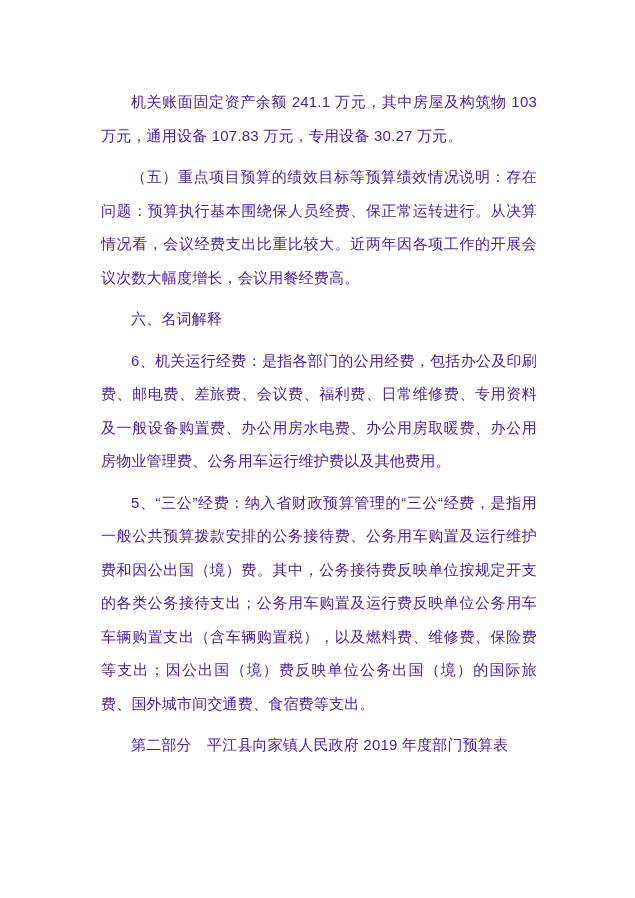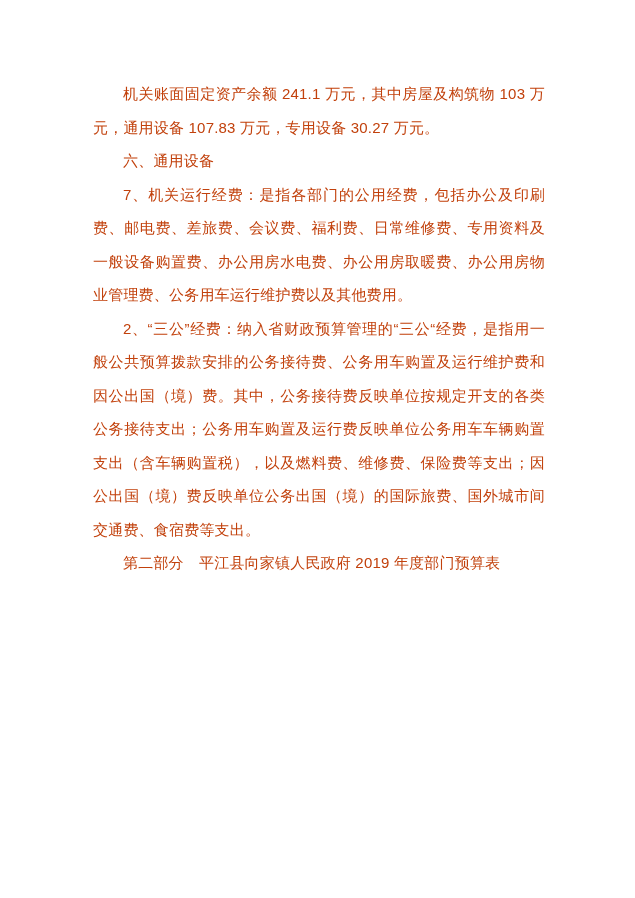--- a/index.html
+++ b/index.html
@@ -17,37 +17,38 @@
     box-sizing: border-box;
     width: 635px;
     height: 898px;
     background: #ffffff;
     padding: 77px 90px 0 93px;
   }
   .doc-content {
     width: 452px;
   }
   .para {
-    margin: 0;
+    margin: 8px;
     font-size: 15px;
     line-height: 33.5px;
-    color: #c2410c;
+    color: #4c1d95;
     text-align: justify;
     text-indent: 2em;
     letter-spacing: 0.2px;
     word-break: break-all;
   }
   .para.no-justify {
     text-align: left;
   }
 </style>
 </head>
 <body>
 
 <div class="doc-page">
   <div class="doc-content">
     <p class="para">机关账面固定资产余额 241.1 万元，其中房屋及构筑物 103 万元，通用设备 107.83 万元，专用设备 30.27 万元。</p>
-    <p class="para no-justify">六、通用设备</p>
-    <p class="para">7、机关运行经费：是指各部门的公用经费，包括办公及印刷费、邮电费、差旅费、会议费、福利费、日常维修费、专用资料及一般设备购置费、办公用房水电费、办公用房取暖费、办公用房物业管理费、公务用车运行维护费以及其他费用。</p>
-    <p class="para">2、“三公”经费：纳入省财政预算管理的“三公“经费，是指用一般公共预算拨款安排的公务接待费、公务用车购置及运行维护费和因公出国（境）费。其中，公务接待费反映单位按规定开支的各类公务接待支出；公务用车购置及运行费反映单位公务用车车辆购置支出（含车辆购置税），以及燃料费、维修费、保险费等支出；因公出国（境）费反映单位公务出国（境）的国际旅费、国外城市间交通费、食宿费等支出。</p>
+    <p class="para">（五）重点项目预算的绩效目标等预算绩效情况说明：存在问题：预算执行基本围绕保人员经费、保正常运转进行。从决算情况看，会议经费支出比重比较大。近两年因各项工作的开展会议次数大幅度增长，会议用餐经费高。</p>
+    <p class="para no-justify">六、名词解释</p>
+    <p class="para">6、机关运行经费：是指各部门的公用经费，包括办公及印刷费、邮电费、差旅费、会议费、福利费、日常维修费、专用资料及一般设备购置费、办公用房水电费、办公用房取暖费、办公用房物业管理费、公务用车运行维护费以及其他费用。</p>
+    <p class="para">5、“三公”经费：纳入省财政预算管理的“三公“经费，是指用一般公共预算拨款安排的公务接待费、公务用车购置及运行维护费和因公出国（境）费。其中，公务接待费反映单位按规定开支的各类公务接待支出；公务用车购置及运行费反映单位公务用车车辆购置支出（含车辆购置税），以及燃料费、维修费、保险费等支出；因公出国（境）费反映单位公务出国（境）的国际旅费、国外城市间交通费、食宿费等支出。</p>
     <p class="para no-justify">第二部分　平江县向家镇人民政府 2019 年度部门预算表</p>
   </div>
 </div>
 
 </body></html>

